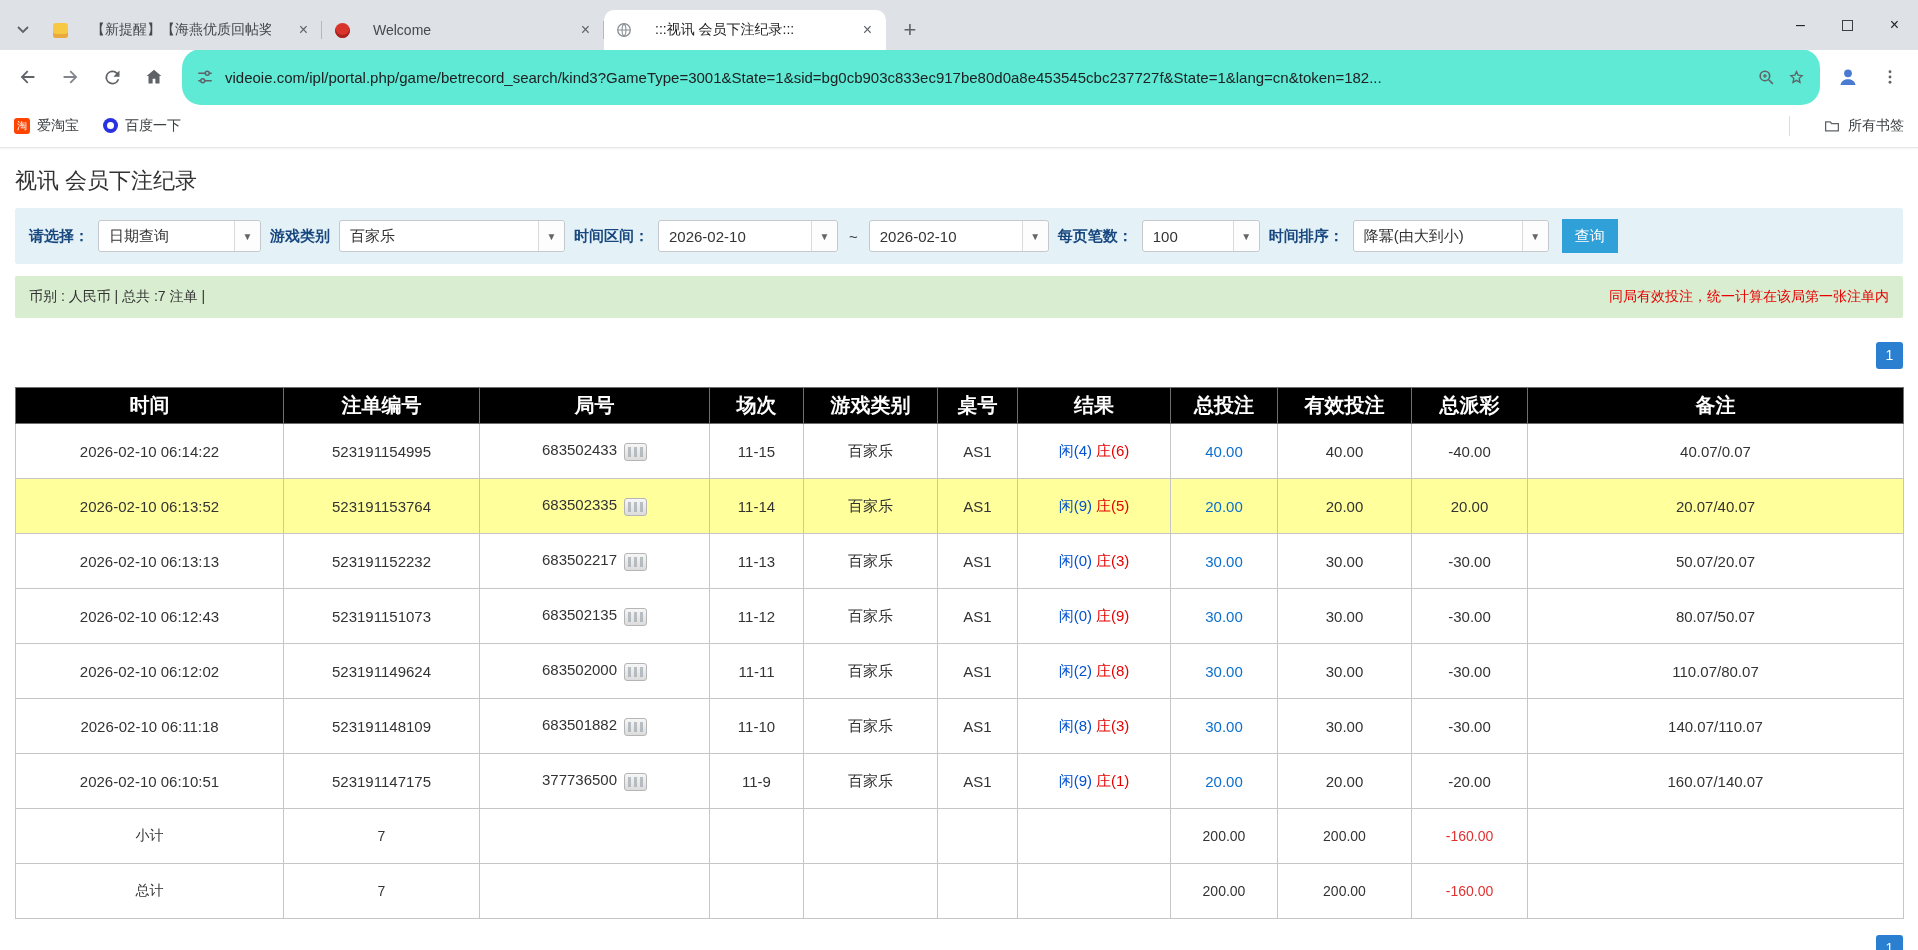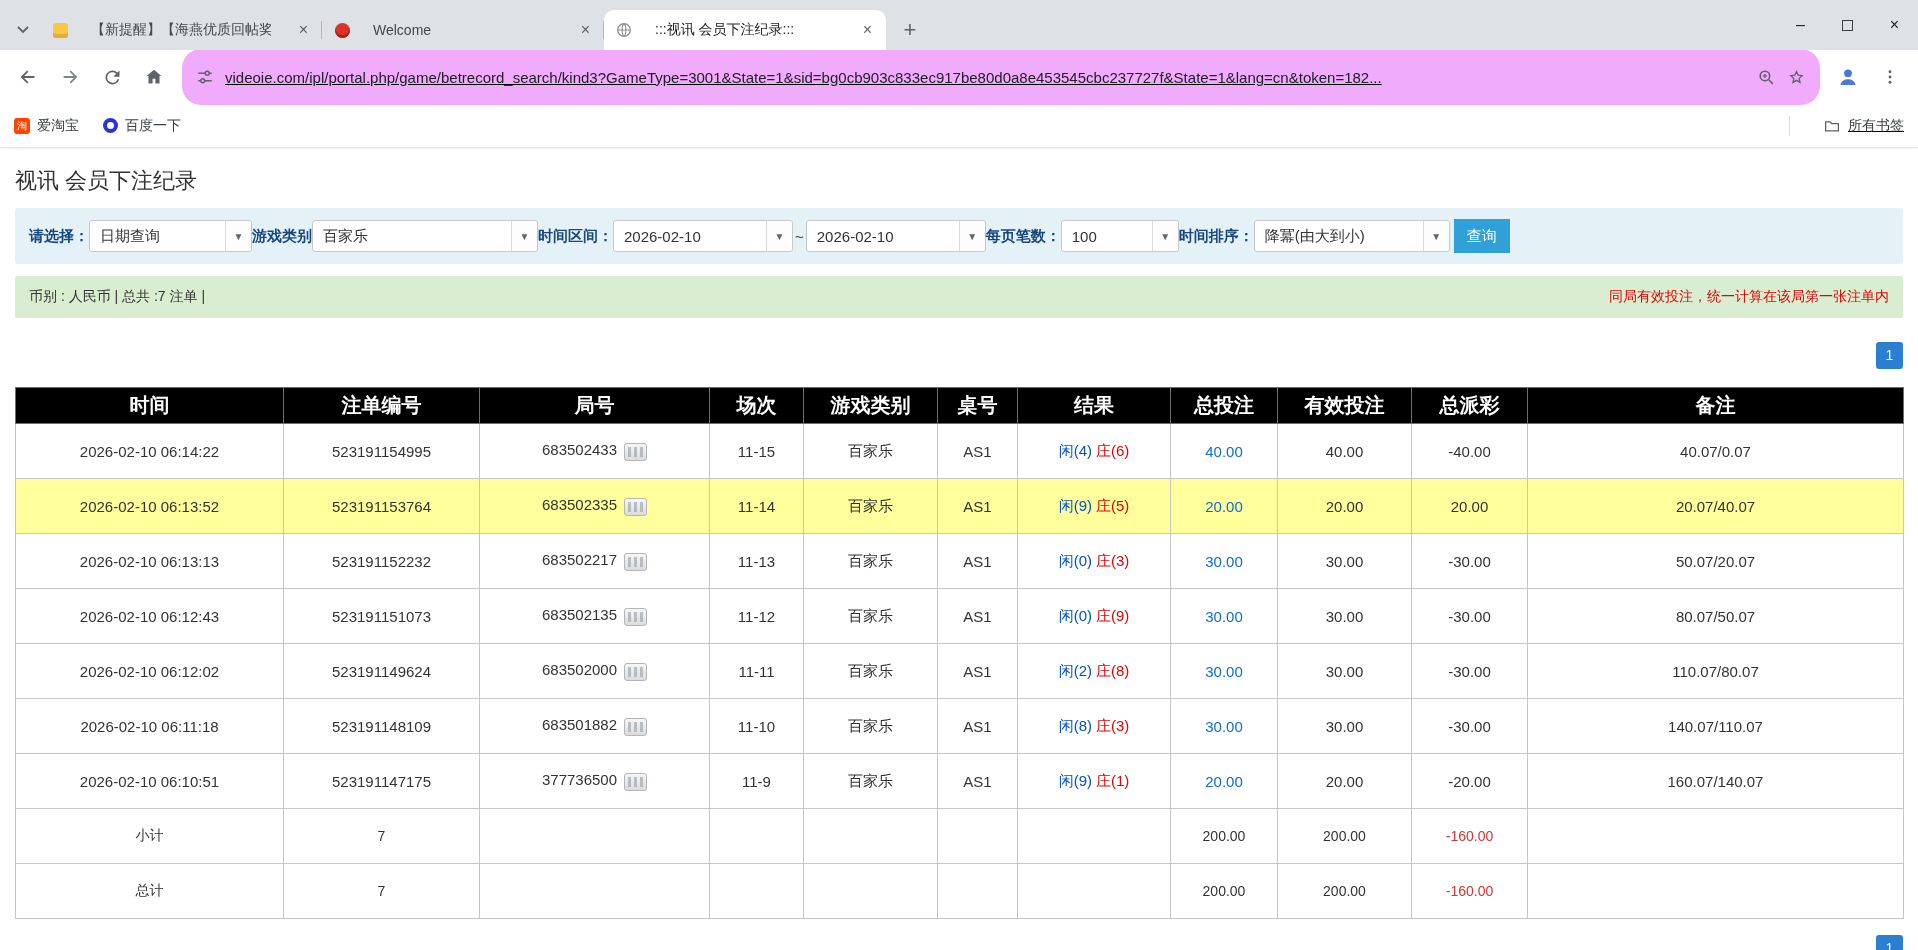--- a/index.html
+++ b/index.html
@@ -20,40 +20,40 @@
   .fav-forum { width:15px; height:15px; border-radius:3px; background:#f7c843; box-shadow:inset 0 -4px 0 #e9a93c; }
   .fav-welcome { width:15px; height:15px; border-radius:50%; background:#d8342c; box-shadow:inset 0 -3px 0 #a8231d; }
   .newtab { width:30px; height:30px; margin:0 0 5px 9px; display:flex; align-items:center; justify-content:center;
             font-size:22px; color:#5f6368; border-radius:50%; cursor:pointer; }
   .wincontrols { position:absolute; right:0; top:0; height:100%; display:flex; }
   .winbtn { width:47px; height:100%; display:flex; align-items:center; justify-content:center; color:#202124; font-size:16px; cursor:pointer; }
   .maxsquare { width:11px; height:11px; border:1.5px solid #3c4043; display:inline-block; }
 
   .navbar { height:54px; background:#fff; display:flex; align-items:center; padding:0 8px; gap:2px; }
   .navbtn { width:40px; height:40px; border-radius:50%; display:flex; align-items:center; justify-content:center; cursor:pointer; flex:0 0 auto; }
-  .urlbar { flex:1; height:56px; background:#f0abfc; border-radius:19px; display:flex; align-items:center;
-            padding:0 14px; gap:11px; margin:0 6px; min-width:0; cursor:text;text-decoration:underline; }
+  .urlbar { flex:1; height:56px; background:#5eead4; border-radius:19px; display:flex; align-items:center;
+            padding:0 14px; gap:11px; margin:0 6px; min-width:0; cursor:text; }
   .urltext { flex:1; font-size:15px; color:#202124; white-space:nowrap; overflow:hidden; }
 
   .bookmarksbar { height:44px; background:#fff; display:flex; align-items:center; padding:0 14px; gap:24px;
                   border-bottom:1px solid #e4e6e8; box-shadow:0 1px 2px rgba(0,0,0,.05); }
   .bm { display:flex; align-items:center; gap:7px; font-size:14px; color:#3c4043; cursor:pointer; }
   .bm-icon-taobao { width:16px; height:16px; border-radius:3px; background:#ff4400; color:#fff; font-size:10px;
                     display:flex; align-items:center; justify-content:center; }
   .bm-icon-baidu { width:15px; height:15px; border-radius:50%; background:#2932e1; position:relative; }
   .bm-icon-baidu::after { content:""; position:absolute; left:4px; top:4px; width:7px; height:7px; border-radius:50%; background:#fff; }
-  .bm-right { margin-left:auto; display:flex; align-items:center; gap:25px;text-decoration:underline; }
+  .bm-right { margin-left:auto; display:flex; align-items:center; gap:25px; }
   .bm-sep { width:1px; height:20px; background:#dadce0; margin-right:8px; }
 
   
   .page { padding:0 15px; background:#fff; }
   .page-title { font-size:22px; font-weight:400; color:#333; margin:18px 0 12px; }
 
   .filterbar { height:56px; background:var(--filter-bg,#e4f1f7); display:flex; align-items:center;
-               padding:0 14px; border-radius:3px; }
+               padding:0 14px; gap:9px; border-radius:3px; }
   .flabel { font-size:15px; font-weight:bold; color:var(--filter-label,#17477e); white-space:nowrap; }
   .combo { display:flex; align-items:stretch; background:#fff; border:1px solid #c3c9cd; border-radius:3px; height:32px; cursor:pointer; }
   .combo .val { flex:1; display:flex; align-items:center; padding:0 10px; font-size:15px; color:#333;
                 white-space:nowrap; overflow:hidden; }
   .combo .arrow { width:26px; border-left:1px solid #d7dbde; display:flex; align-items:center; justify-content:center;
                   color:#666; font-size:10px; background:#fdfdfd; border-radius:0 3px 3px 0; }
   .w-query{width:163px} .w-game{width:226px} .w-date{width:180px} .w-pp{width:118px} .w-sort{width:196px}
   .tilde { font-size:15px; color:#333; padding:0 2px; }
   .search-btn { height:34px; padding:0 13px; background:var(--accent-blue,#2fa0d8); color:#fff; border:none;
                 border-radius:0; font-size:15px; margin-left:4px; cursor:pointer; }

